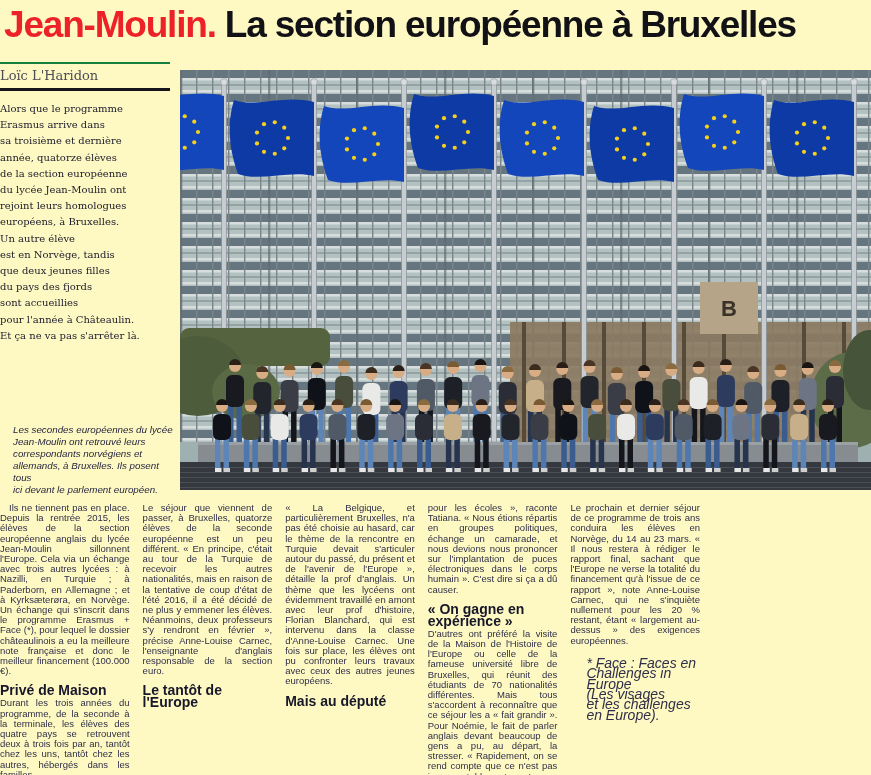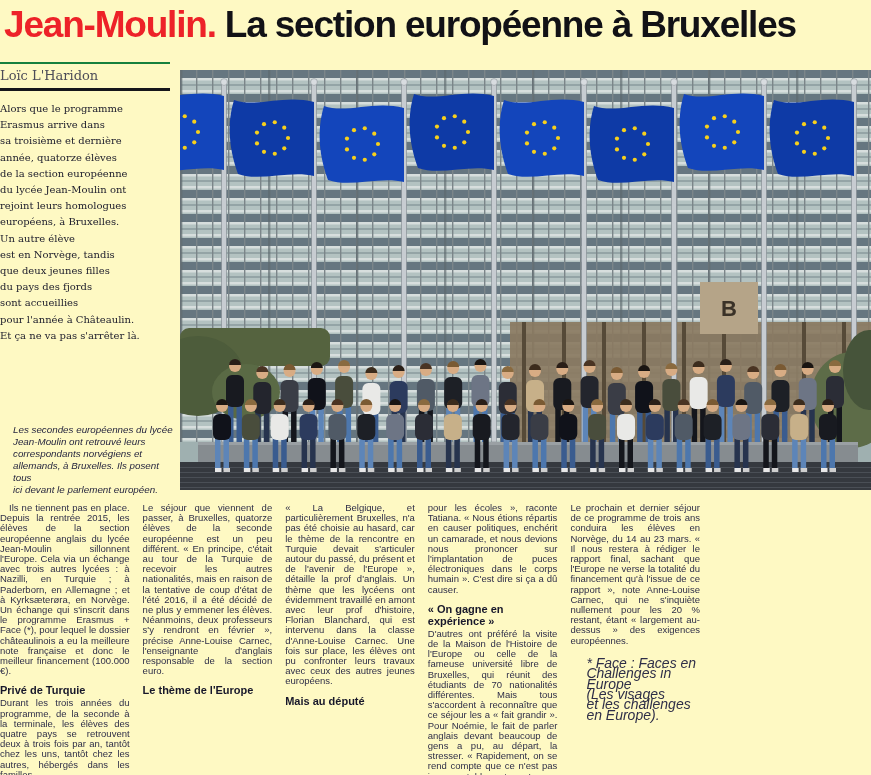--- a/index.html
+++ b/index.html
@@ -31,21 +31,21 @@
   #caption{position:absolute;left:13px;top:424px;width:162px;
            font-style:italic;font-size:9.8px;line-height:12px;color:#26263f;
            white-space:pre-line;}
 
   
   #article{position:absolute;left:0;top:503px;width:700px;display:flex;gap:13px;}
   .col{flex:1 1 0;min-width:0;}
   .col p{margin:0;font-size:9.5px;line-height:10.2px;text-align:justify;
          color:#2e2e48;hyphens:auto;}
   .col p.indent{text-indent:9px;}
-  .col h3{margin:8px 0 2px 0;font-size:11px;line-height:12px;color:#17172a;}
+  .col h3{margin:8px 0 2px 0;font-size:14px;line-height:12px;color:#17172a;}
   .col .note{margin-top:12px;font-style:italic;font-size:14px;line-height:10.4px;
              text-align:left;color:#2e2e48;white-space:pre-line;margin-left:16px;}
 </style>
 </head>
 <body>
 
 <div id="page" style="--accent: #ed2228;">
 
   <div id="masthead">
     <span class="kicker">Jean-Moulin.</span>
@@ -516,33 +516,33 @@
 
   <figcaption id="caption">Les secondes européennes du lycée
 Jean-Moulin ont retrouvé leurs
 correspondants norvégiens et
 allemands, à Bruxelles. Ils posent tous
 ici devant le parlement européen.</figcaption>
 
   <div id="article">
     <div class="col">
       <p class="indent">Ils ne tiennent pas en place. Depuis la rentrée 2015, les élèves de la section européenne anglais du lycée Jean-Moulin sillonnent l'Europe. Cela via un échange avec trois autres lycées : à Nazilli, en Turquie ; à Paderborn, en Allemagne ; et à Kyrksæterøra, en Norvège. Un échange qui s'inscrit dans le programme Erasmus + Face (*), pour lequel le dossier châteaulinois a eu la meilleure note française et donc le meilleur financement (100.000 €).</p>
-      <h3>Privé de Turquie</h3>
+      <h3>Privé de Maison</h3>
       <p>Durant les trois années du programme, de la seconde à la terminale, les élèves des quatre pays se retrouvent deux à trois fois par an, tantôt chez les uns, tantôt chez les autres, hébergés dans les familles.</p>
     </div>
     <div class="col">
       <p>Le séjour que viennent de passer, à Bruxelles, quatorze élèves de la seconde européenne est un peu différent. « En principe, c'était au tour de la Turquie de recevoir les autres nationalités, mais en raison de la tentative de coup d'état de l'été 2016, il a été décidé de ne plus y emmener les élèves. Néanmoins, deux professeurs s'y rendront en février », précise Anne-Louise Carnec, l'enseignante d'anglais responsable de la section euro.</p>
-      <h3>Le thème de l'Europe</h3>
+      <h3>Le tantôt de l'Europe</h3>
     </div>
     <div class="col">
       <p>« La Belgique, et particulièrement Bruxelles, n'a pas été choisie au hasard, car le thème de la rencontre en Turquie devait s'articuler autour du passé, du présent et de l'avenir de l'Europe », détaille la prof d'anglais. Un thème que les lycéens ont évidemment travaillé en amont avec leur prof d'histoire, Florian Blanchard, qui est intervenu dans la classe d'Anne-Louise Carnec. Une fois sur place, les élèves ont pu confronter leurs travaux avec ceux des autres jeunes européens.</p>
       <h3>Mais au député</h3>
     </div>
     <div class="col">
-      <p>pour les écoles », raconte Tatiana. « Nous étions répartis en causer politiques, enchérit un camarade, et nous devions nous prononcer sur l'implantation de puces électroniques dans le corps humain ». C'est dire si ça a dû causer.</p>
+      <p>pour les écoles », raconte Tatiana. « Nous étions répartis en groupes politiques, échange un camarade, et nous devions nous prononcer sur l'implantation de puces électroniques dans le corps humain ». C'est dire si ça a dû causer.</p>
       <h3>« On gagne en expérience »</h3>
       <p>D'autres ont préféré la visite de la Maison de l'Histoire de l'Europe ou celle de la fameuse université libre de Bruxelles, qui réunit des étudiants de 70 nationalités différentes. Mais tous s'accordent à reconnaître que ce séjour les a « fait grandir ». Pour Noémie, le fait de parler anglais devant beaucoup de gens a pu, au départ, la stresser. « Rapidement, on se rend compte que ce n'est pas insurmontable et qu'on y gagne en expérience », apprécie-t-elle. Du</p>
     </div>
     <div class="col">
       <p>Le prochain et dernier séjour de ce programme de trois ans conduira les élèves en Norvège, du 14 au 23 mars. « Il nous restera à rédiger le rapport final, sachant que l'Europe ne verse la totalité du financement qu'à l'issue de ce rapport », note Anne-Louise Carnec, qui ne s'inquiète nullement pour les 20 % restant, étant « largement au-dessus » des exigences européennes.</p>
       <p class="note">* Face : Faces en Challenges in Europe
 (Les visages
 et les challenges en Europe).</p>
     </div>
   </div>

